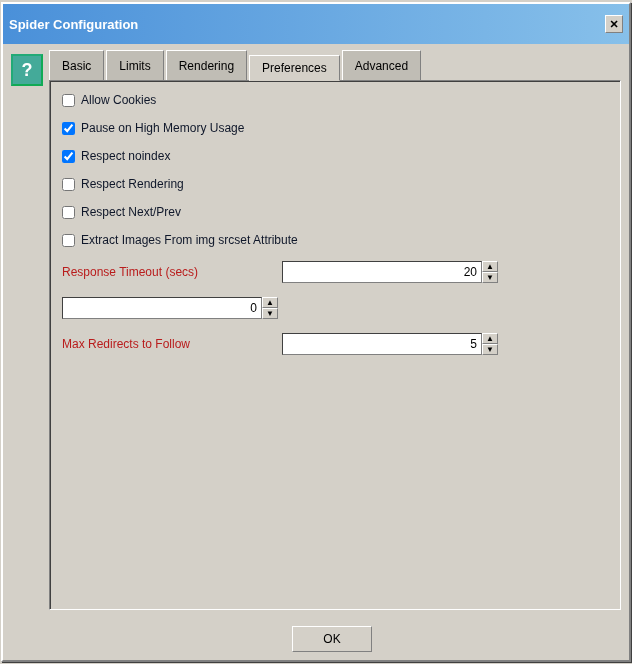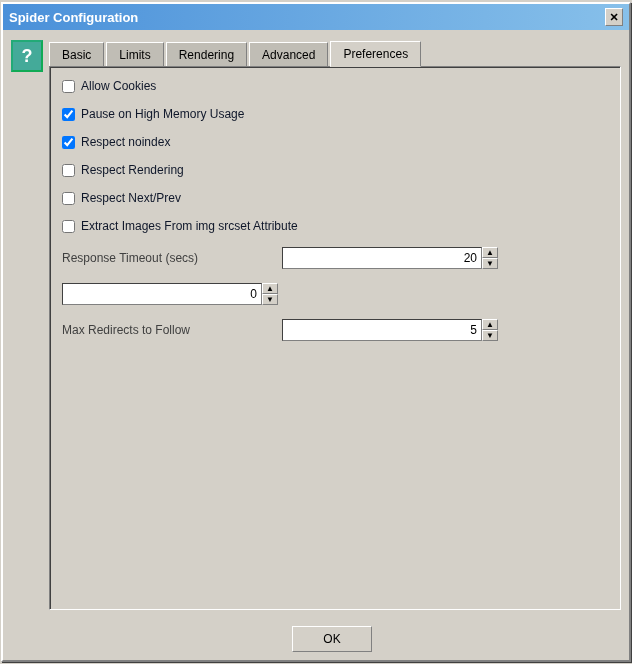--- a/index.html
+++ b/index.html
@@ -25,21 +25,21 @@
       display: flex;
       flex-direction: column;
     }
     .title-bar {
       background: linear-gradient(to right, #4a90d9, #87c0ea);
       color: white;
       padding: 4px 6px;
       display: flex;
       align-items: center;
       justify-content: space-between;
-      height: 26px;
+      height: 40px;
     }
     .title-bar-text {
       font-size: 13px;
       font-weight: bold;
     }
     .title-bar-controls button {
       background: #d4d0c8;
       border: 1px solid #808080;
       border-top-color: #fff;
       border-left-color: #fff;
@@ -87,21 +87,21 @@
       height: 28px;
       gap: 2px;
     }
     .tab {
       padding: 4px 12px;
       background: #c0bdb5;
       border: 1px solid #808080;
       border-bottom: none;
       cursor: pointer;
       font-size: 12px;
-      height: 24px;
+      height: 30px;
       display: flex;
       align-items: center;
       border-top-color: #fff;
       border-left-color: #fff;
     }
     .tab.active {
       background: #d4d0c8;
       height: 26px;
       z-index: 1;
       border-bottom: 1px solid #d4d0c8;
@@ -137,21 +137,21 @@
       user-select: none;
       cursor: pointer;
     }
     .field-row {
       display: flex;
       align-items: center;
       margin-bottom: 14px;
     }
     .field-label {
       font-size: 12px;
-      color: #404040;
+      color: #b91c1c;
       flex: 0 0 220px;
     }
     .spinner-wrapper {
       display: flex;
       align-items: flex-end;
     }
     .spinner-input {
       width: 200px;
       height: 22px;
       background: white;
@@ -220,25 +220,25 @@
       <div class="tabs">
         <div class="tab">
           <span>Basic</span>
         </div>
         <div class="tab">
           <span>Limits</span>
         </div>
         <div class="tab">
           <span>Rendering</span>
         </div>
+        <div class="tab active">
+          <span>Preferences</span>
+        </div>
         <div class="tab">
           <span>Advanced</span>
-        </div>
-        <div class="tab active">
-          <span>Preferences</span>
         </div>
       </div>
 
       <div class="tab-content">
 
         <div class="checkbox-row">
           <input type="checkbox" id="allow-cookies" style="">
           <label class="checkbox-label" for="allow-cookies">Allow Cookies</label>
         </div>
 

